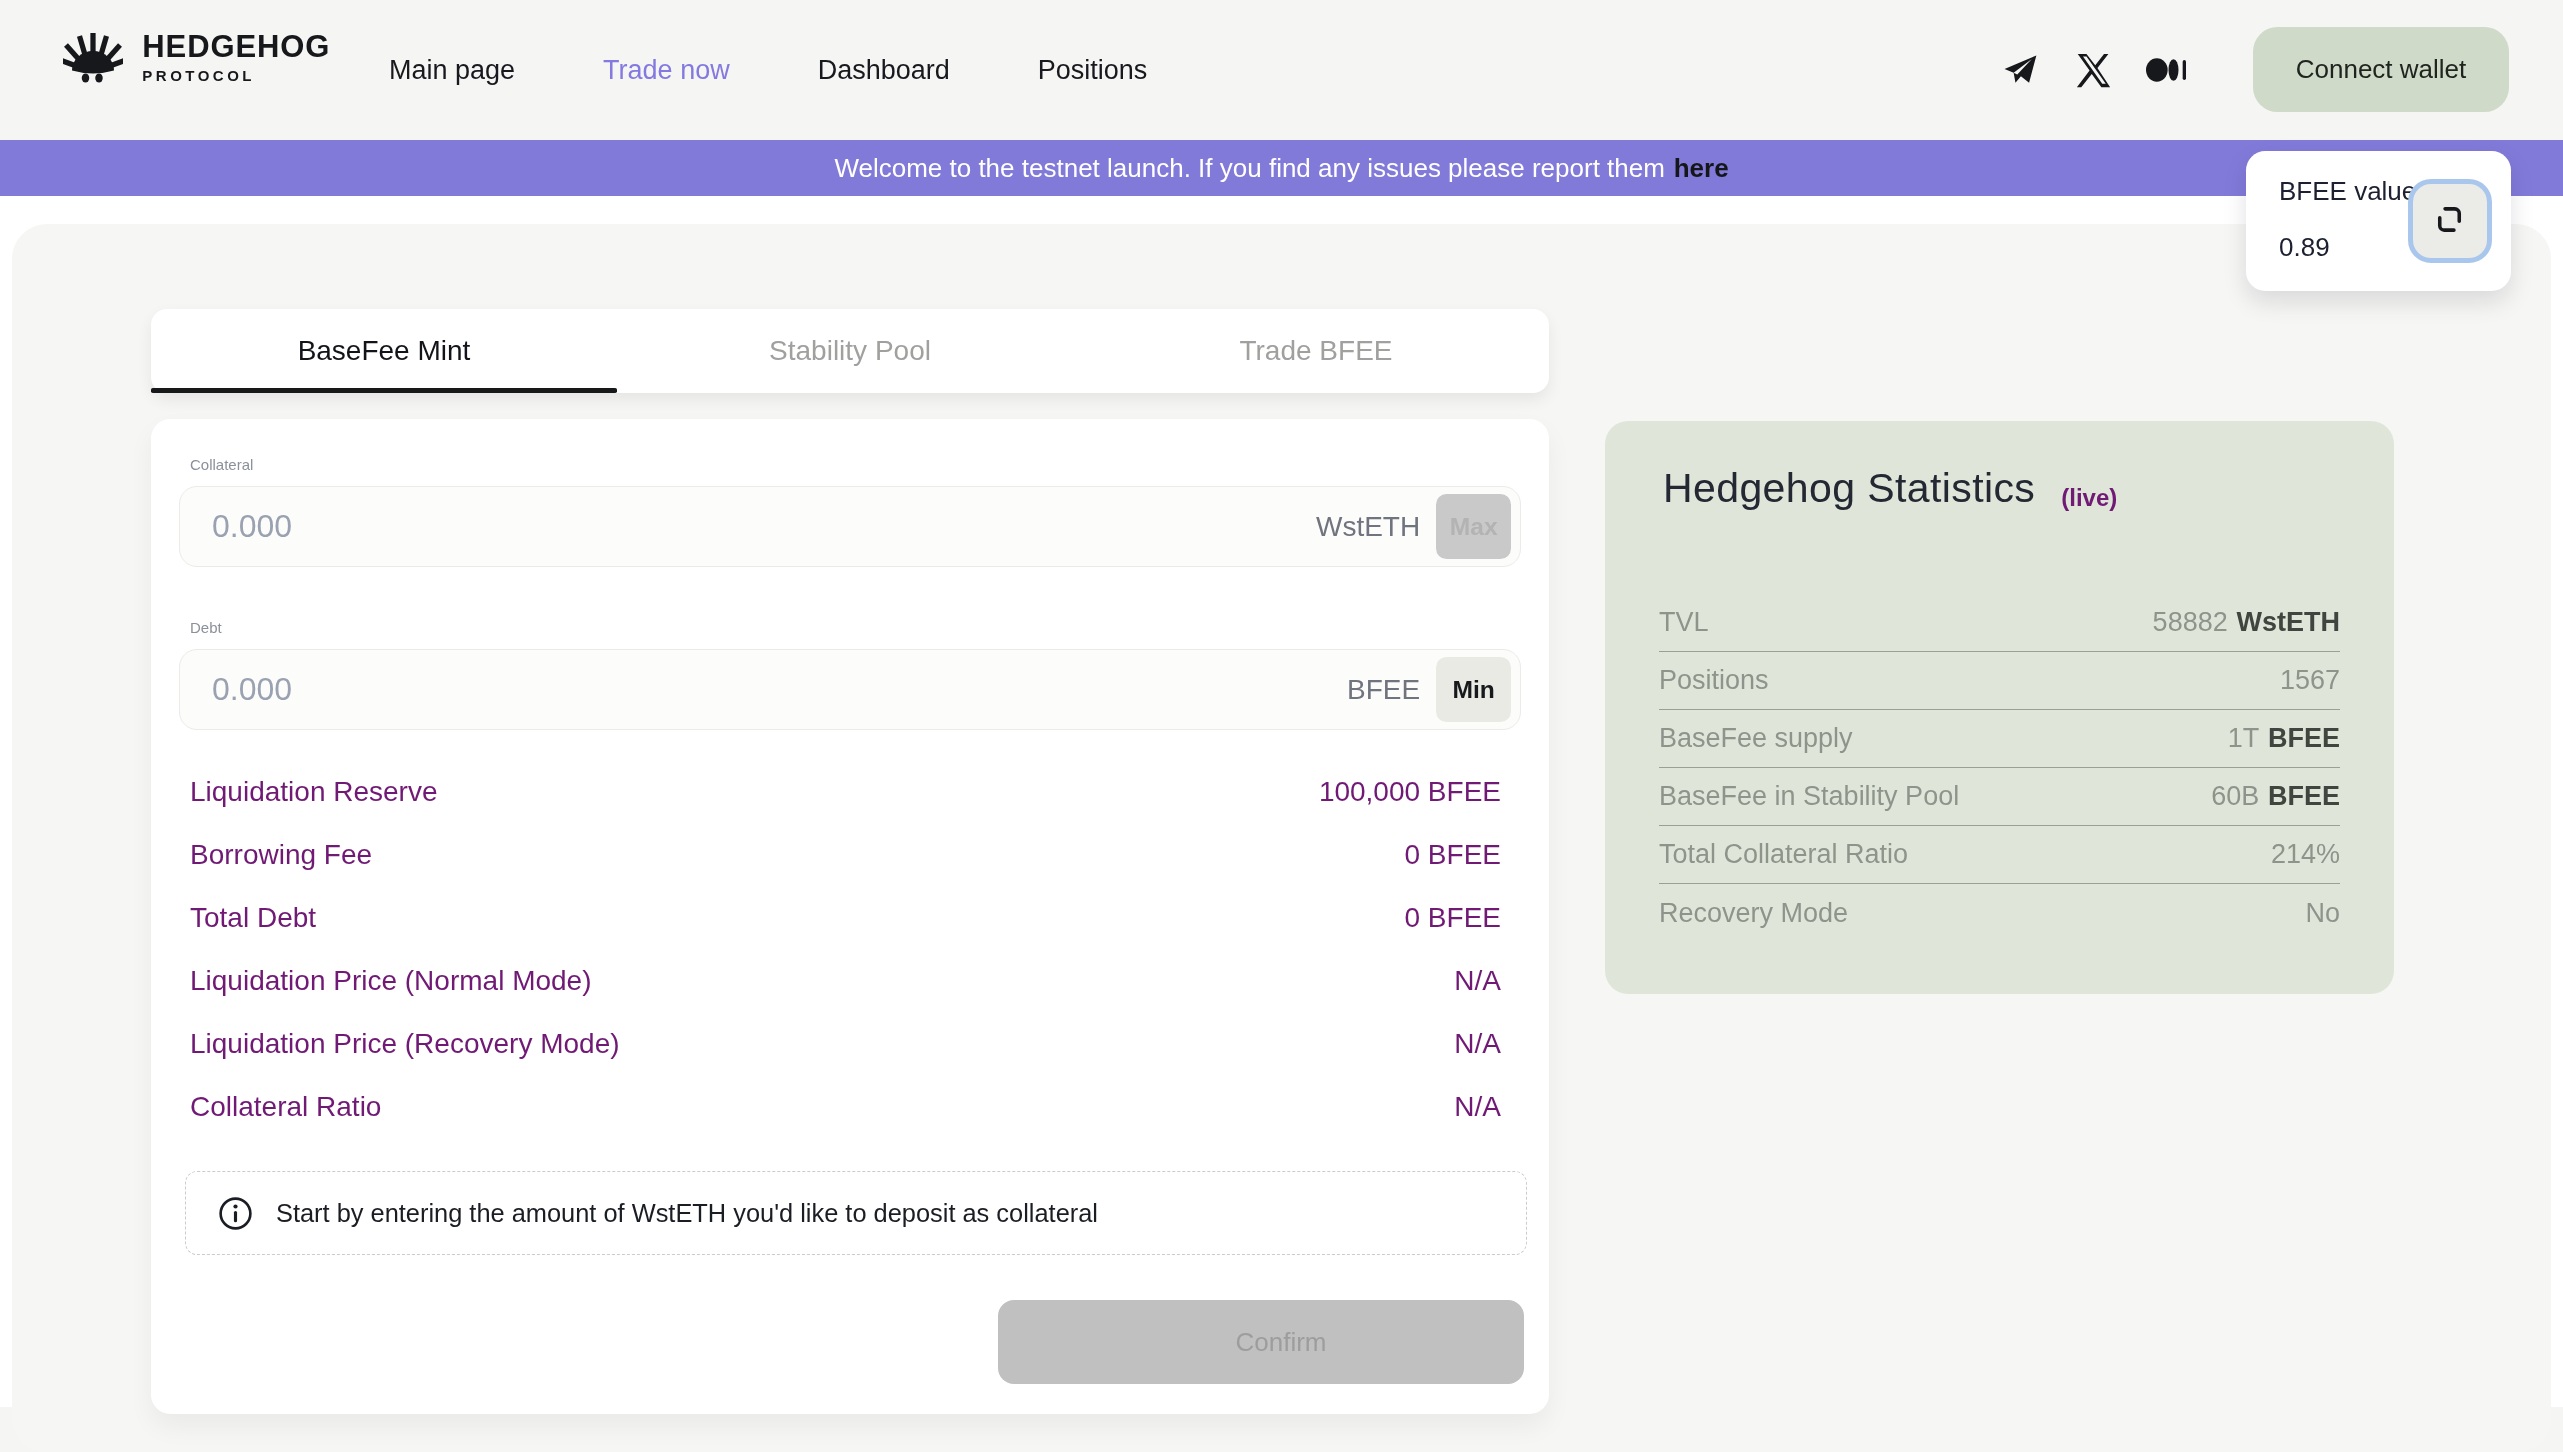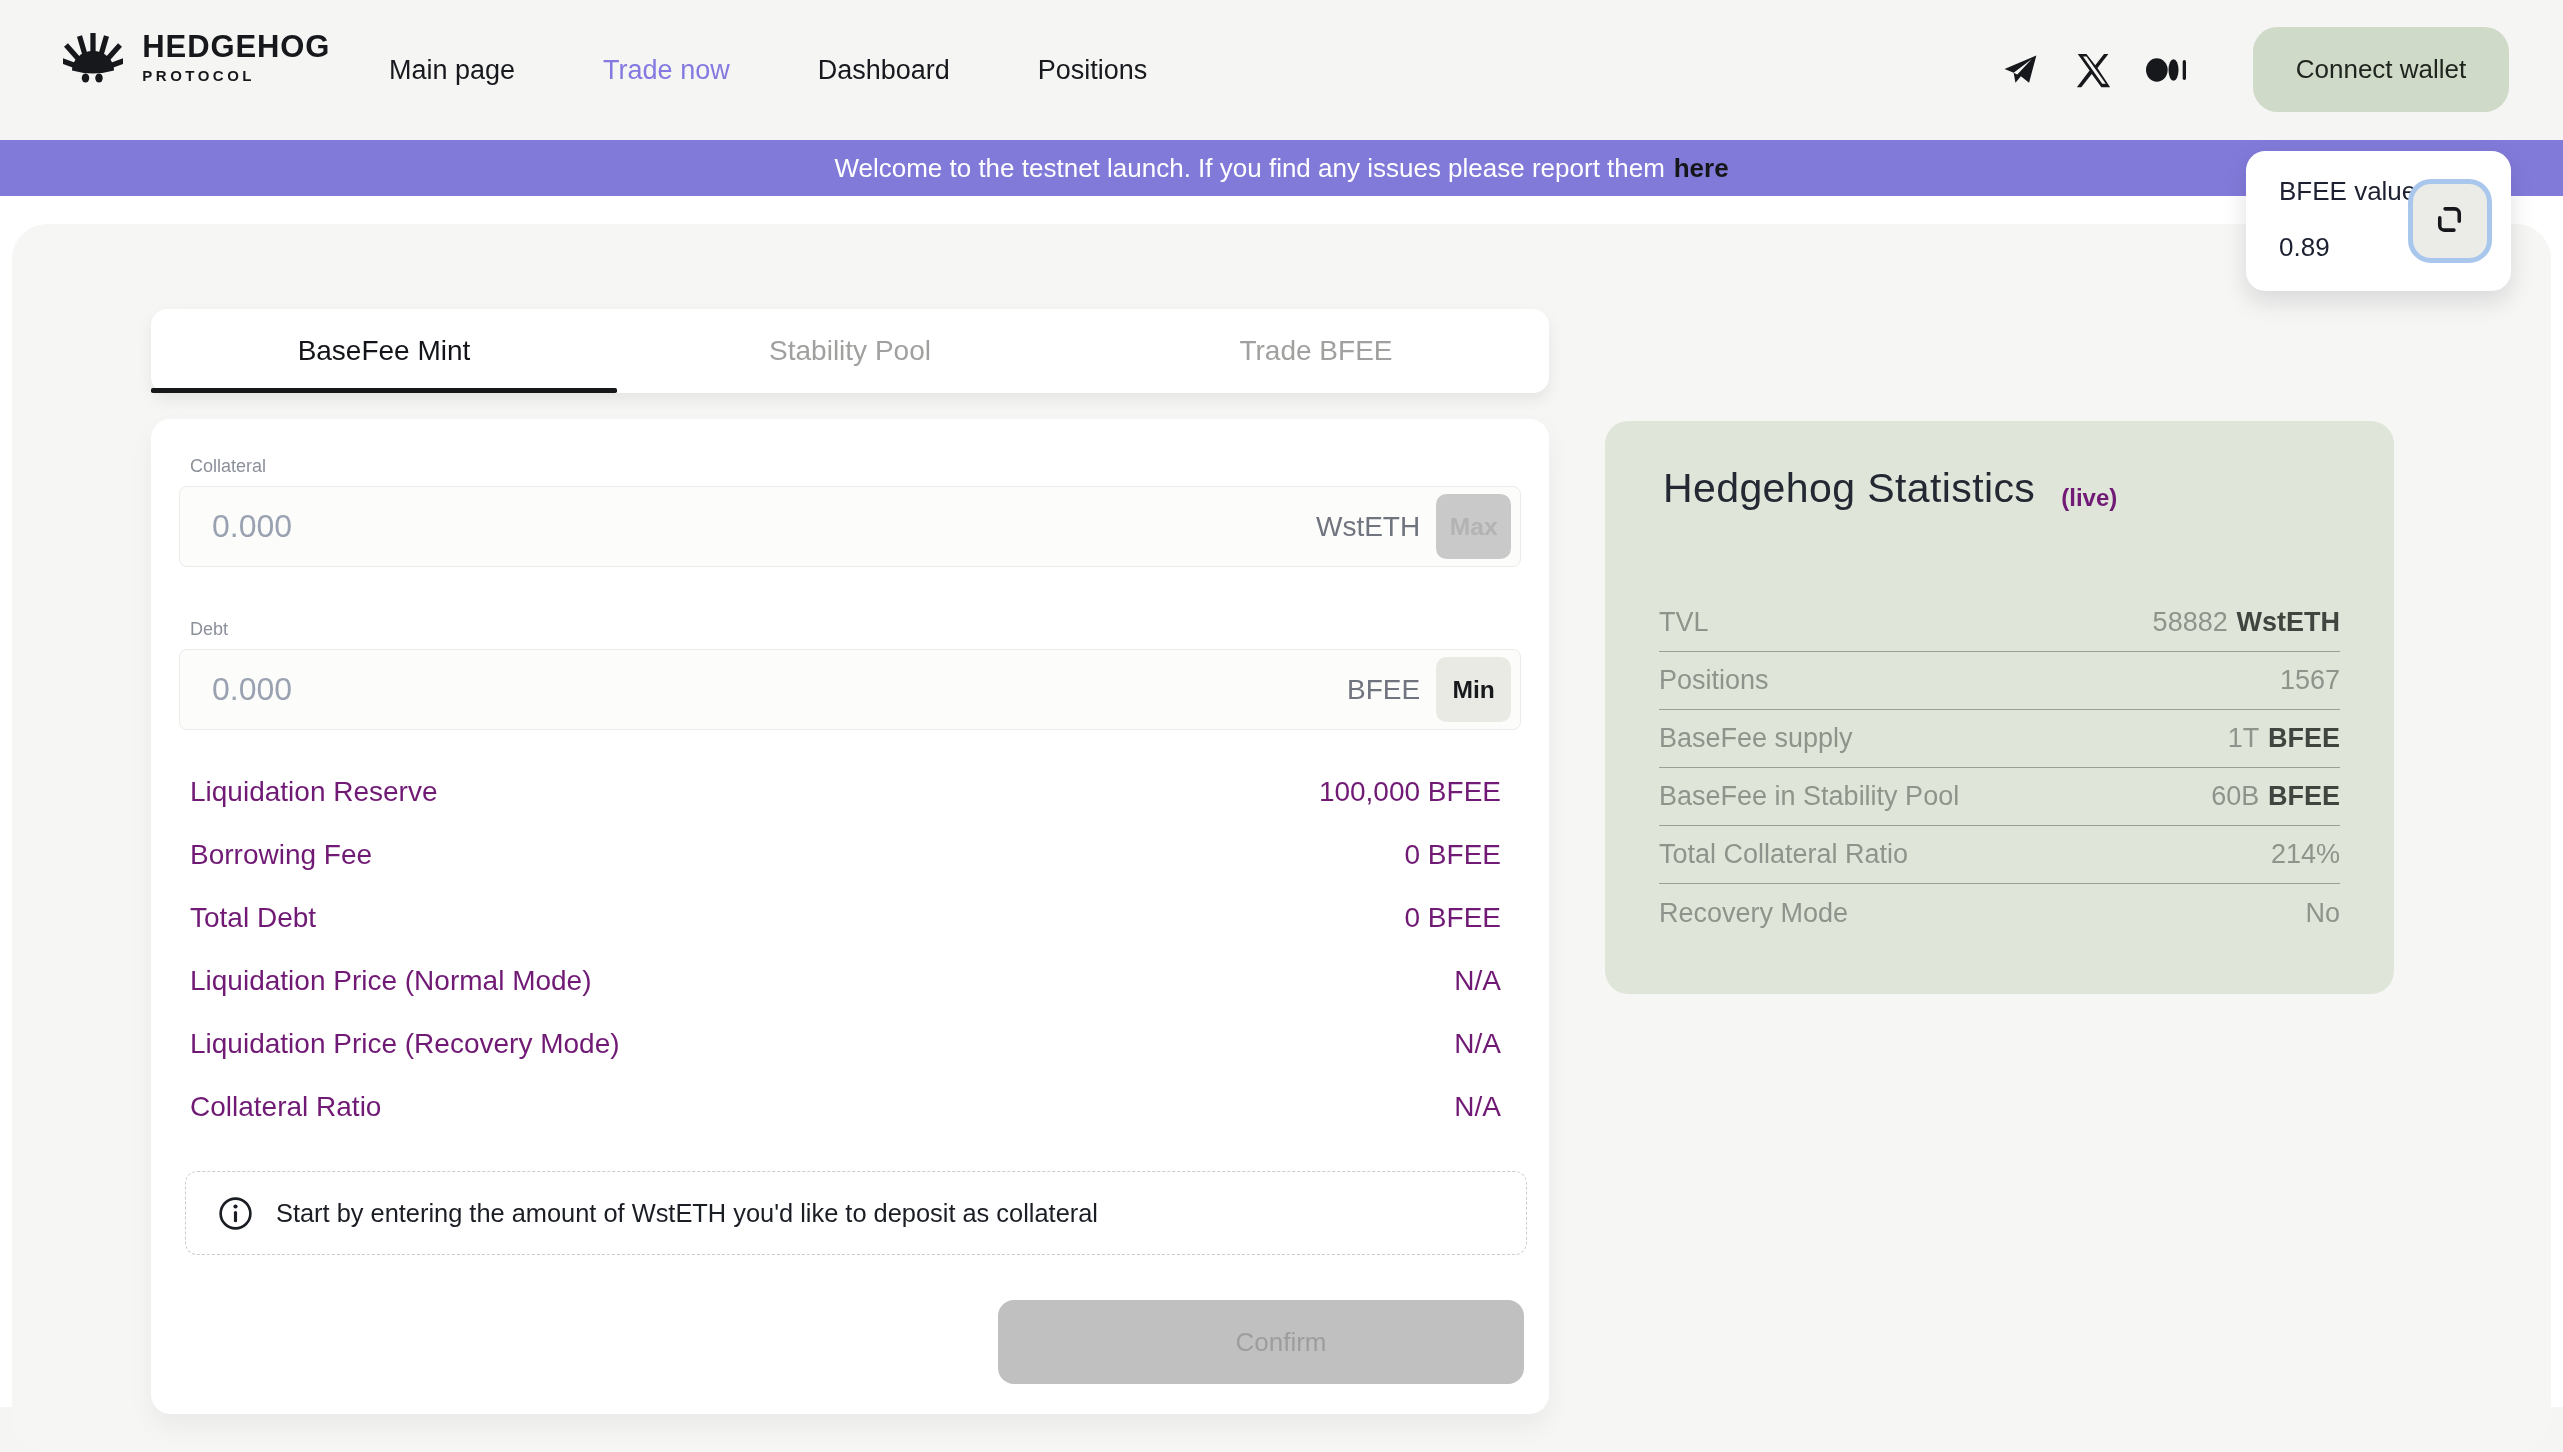--- a/index.html
+++ b/index.html
@@ -63,26 +63,26 @@
   .tab { flex:1; display:flex; align-items:center; justify-content:center;
          font-size:28px; color:#a0a09e; cursor:pointer; position:relative; }
   .tab.active { color:#121419; font-weight:500; }
   .tab-underline { position:absolute; left:0; bottom:0; width:466px; height:5.3px; background:#17181a; border-radius:1.8px; }
 
   
   .form-card {
     position:absolute; left:151px; top:419px; width:1398px; height:995px;
     background:#ffffff; border-radius:19.3px; box-shadow:0 12.3px 26px rgba(0,0,0,.05);
   }
-  .field-label { position:absolute; left:39px; font-size:18px; color:#8b909a; }
+  .field-label { position:absolute; left:39px; font-size:15px; color:#8b909a; }
   .field-label.collateral { top:37px; }
   .field-label.debt { top:200px; }
   .input-wrap {
     position:absolute; left:28px; width:1342px; height:81px;
-    background:#fcfcfb; border:1.8px solid #edebe7; border-radius:8px;
+    background:#fcfcfb; border:1.8px solid #edebe7; border-radius:18px;
     display:flex; align-items:center; padding:0 8.8px 0 32px;
   }
   .input-wrap.collateral { top:67px; }
   .input-wrap.debt { top:230px; }
   .amount-input {
     flex:1; min-width:0; border:none; outline:none; background:transparent;
     font-family:inherit; font-size:32px; color:#3b4252;
   }
   .amount-input::placeholder { color:#9aa2b1; opacity:1; }
   .asset-tag { font-size:28px; color:#70747e; margin-right:16px; white-space:nowrap; }

